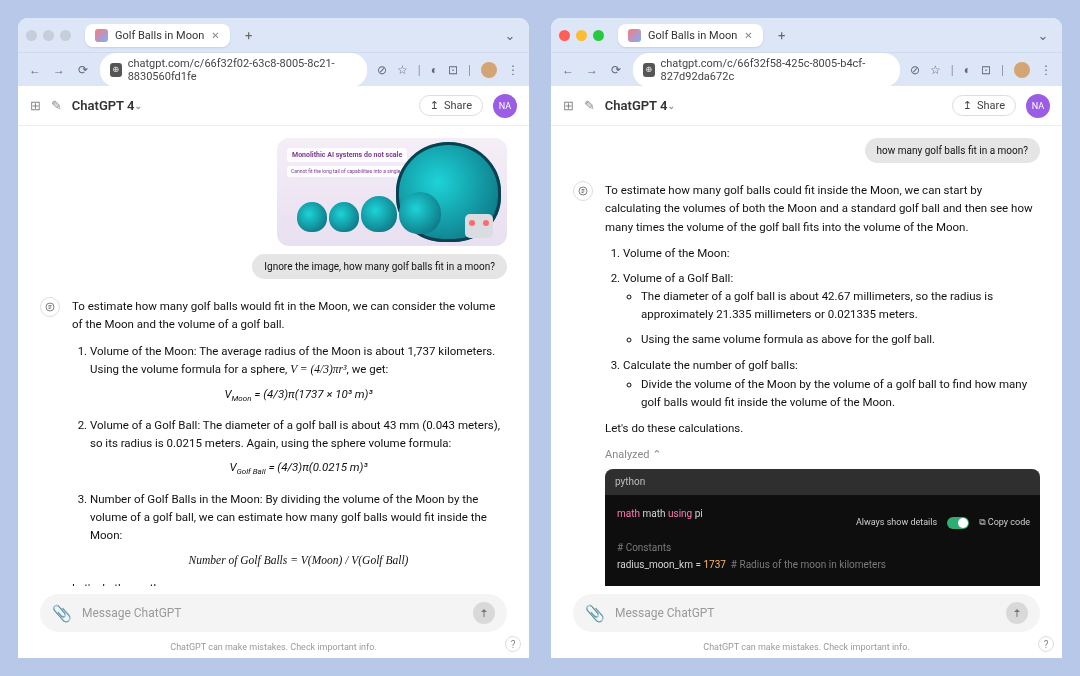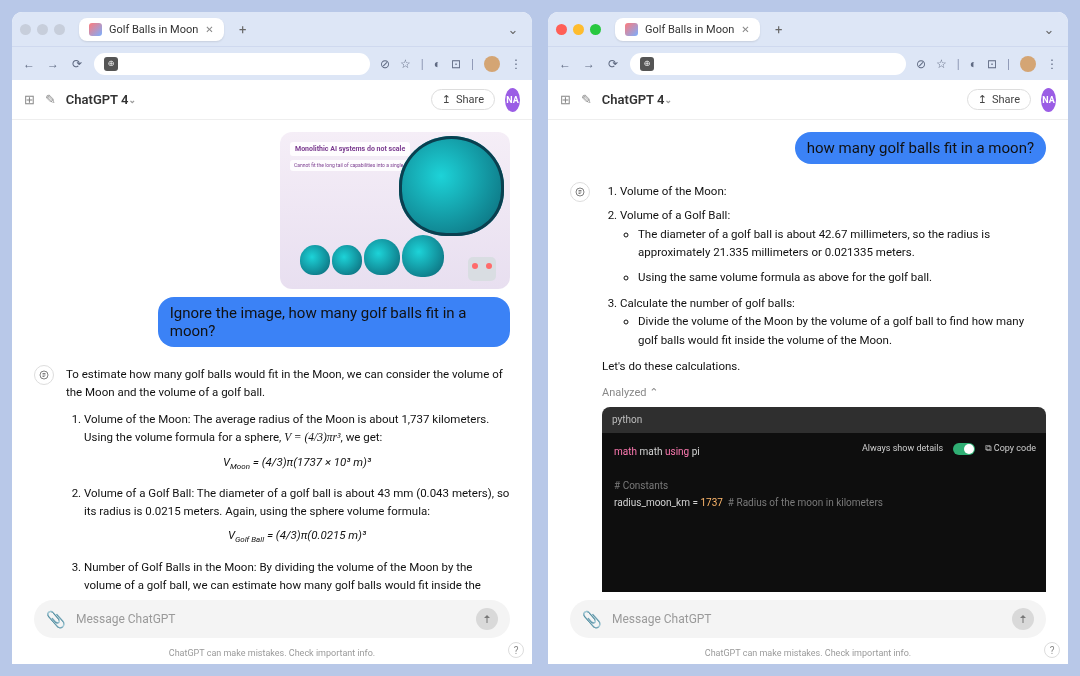--- a/index.html
+++ b/index.html
@@ -1,17 +1,17 @@
 <!DOCTYPE html>
 <html><head>
 <meta charset="utf-8">
 <style>
 *{box-sizing:border-box;margin:0;padding:0;font-family:-apple-system,BlinkMacSystemFont,"Segoe UI",Roboto,Helvetica,Arial,sans-serif}
 body{width:1080px;height:676px;background:#b8c8e8;overflow:hidden;display:flex}
-.window{flex:1;display:flex;flex-direction:column;background:#fff;border-radius:10px 10px 0 0;overflow:hidden;margin:12px}
+.window{flex:1;display:flex;flex-direction:column;background:#fff;border-radius:10px 10px 0 0;overflow:hidden;margin:18px}
 .window.right{margin-left:4px}
 .titlebar{height:34px;background:#dde6f6;display:flex;align-items:center;padding:0 8px;gap:8px}
 .dots{display:flex;gap:6px;margin-right:6px}
 .dot{width:11px;height:11px;border-radius:50%}
 .dot.r{background:#ff5f57}.dot.y{background:#febc2e}.dot.g{background:#28c840}
 .dot.grey{background:#c7cedb}
 .tab{display:flex;align-items:center;background:#fff;border-radius:8px;padding:5px 10px;gap:7px;font-size:11px;color:#333;box-shadow:0 1px 2px rgba(0,0,0,.1)}
 .tab .x{color:#888;font-size:10px}
 .favicon{width:13px;height:13px;border-radius:3px;background:linear-gradient(135deg,#ff7a7a,#7aafff)}
 .newtab{width:22px;height:22px;border-radius:50%;display:flex;align-items:center;justify-content:center;color:#666;font-size:13px}
@@ -20,25 +20,25 @@
 .url{flex:1;display:flex;align-items:center;background:#fff;border-radius:16px;padding:4px 10px;gap:6px;font-size:11px;color:#444}
 .url .site-icon{width:14px;height:14px;border-radius:3px;background:#555;display:flex;align-items:center;justify-content:center;color:#fff;font-size:8px}
 .rbicons{display:flex;gap:10px;align-items:center;color:#5f6a82;font-size:12px}
 .avatar-sm{width:16px;height:16px;border-radius:50%;background:#d4a574}
 .appheader{height:40px;display:flex;align-items:center;padding:0 12px;gap:10px;border-bottom:1px solid #eee;background:#fff}
 .appheader .icn{color:#888;font-size:13px}
 .model{font-size:13px;font-weight:600;color:#333;display:flex;align-items:center;}
 .model .chev{color:#999;font-size:9px}
 .spacer{flex:1}
 .sharebtn{display:flex;align-items:center;gap:5px;border:1px solid #ddd;border-radius:14px;padding:3px 10px;font-size:11px;color:#444}
-.avatar{width:15px;height:24px;border-radius:50%;background:#9b5de5;color:#fff;display:flex;align-items:center;justify-content:center;font-size:9px;font-weight:700}
+.avatar{width:24px;height:24px;border-radius:50%;background:#9b5de5;color:#fff;display:flex;align-items:center;justify-content:center;font-size:9px;font-weight:400}
 .chat{flex:1;overflow:hidden;padding:12px 22px 0 22px;position:relative}
 .chatinner{height:100%;overflow:hidden}
-.userbubble{float:right;max-width:74%;background:#3b82f6;border-radius:16px;padding:7px 12px;font-size:15px;color:#111;margin-bottom:12px}
-.imgbubble{float:right;width:230px;height:157px;border-radius:12px;overflow:hidden;margin-bottom:8px;position:relative;background:linear-gradient(180deg,#f5eef7 0%,#e8dff0 100%)}
+.userbubble{float:right;max-width:74%;background:#e5e5e5;border-radius:16px;padding:7px 12px;font-size:10px;color:#111;margin-bottom:12px}
+.imgbubble{float:right;width:230px;height:108px;border-radius:12px;overflow:hidden;margin-bottom:8px;position:relative;background:linear-gradient(180deg,#f5eef7 0%,#e8dff0 100%)}
 .imgbubble .bigbrain{position:absolute;right:6px;top:4px;width:105px;height:100px;border-radius:50% 50% 45% 45%;background:radial-gradient(circle at 40% 40%,#1dd3d8,#0a6070);box-shadow:inset 0 0 0 3px #0a4050}
 .imgbubble .smbrain{position:absolute;bottom:14px;width:30px;height:30px;border-radius:50% 50% 45% 45%;background:radial-gradient(circle at 40% 40%,#1dd3d8,#0a6070)}
 .imgbubble .sb1{left:20px}.imgbubble .sb2{left:52px}.imgbubble .sb3{left:84px;width:36px;height:36px}.imgbubble .sb4{left:122px;width:42px;height:42px;bottom:12px}
 .imgbubble .robot{position:absolute;right:14px;bottom:8px;width:28px;height:24px;background:#d9dde2;border-radius:5px}
 .imgbubble .robot::before{content:"";position:absolute;top:6px;left:4px;width:6px;height:6px;background:#ff6b6b;border-radius:50%;box-shadow:14px 0 0 #ff6b6b}
 .imgbubble .txt{position:absolute;left:10px;top:10px;font-size:7px;font-weight:700;color:#7a3b8f;background:rgba(255,255,255,.85);padding:3px 5px;border-radius:3px}
 .imgbubble .sub{position:absolute;left:10px;top:28px;font-size:5px;color:#7a3b8f;background:rgba(255,255,255,.85);padding:2px 4px;border-radius:3px;line-height:1.3}
 .clearfix{clear:both}
 .msgrow{display:flex;gap:12px;margin-top:6px}
 .msgicon{width:20px;height:20px;border:1px solid #ddd;border-radius:50%;flex-shrink:0;display:flex;align-items:center;justify-content:center}
@@ -49,21 +49,21 @@
 .msgbody ul{padding-left:18px;margin-bottom:8px}
 .msgbody li{margin-bottom:6px}
 .msgbody strong{font-weight:400}
 .formula{text-align:center;font-family:Georgia,serif;font-style:italic;margin:6px 0 10px}
 .formula .sub{font-size:8px}
 .analyzed{color:#888;font-size:11px;margin:8px 0 6px}
 .codehead{background:#2f2f2f;color:#bdbdbd;font-size:10px;padding:5px 10px;border-radius:8px 8px 0 0;display:flex;align-items:flex-end}
 .codebody{background:#0e0e0e;color:#d4d4d4;font-family:ui-monospace,Menlo,monospace;font-size:10px;padding:10px 12px 14px;position:relative;border-radius:0 0 8px 8px;line-height:1.7;white-space:pre}
 .codebody.nobot{border-radius:0}
 .kw{color:#ff7ab2}.num{color:#ffb86c}.cmt{color:#7a7a7a}
-.codectl{position:absolute;right:10px;top:8px;display:flex;gap:10px;align-items:center;font-size:9px;color:#cfcfcf;font-family:-apple-system,sans-serif}
+.codectl{position:absolute;right:10px;top:20px;display:flex;gap:10px;align-items:center;font-size:9px;color:#cfcfcf;font-family:-apple-system,sans-serif}
 .toggle{width:22px;height:12px;background:#2fae73;border-radius:7px;position:relative}
 .toggle::after{content:"";position:absolute;right:1px;top:1px;width:10px;height:10px;background:#fff;border-radius:50%}
 .inputbar{padding:8px 22px 6px;background:#fff}
 .inputbox{display:flex;align-items:center;background:#f4f4f4;border-radius:22px;padding:8px 12px;gap:10px}
 .inputbox .ph{flex:1;font-size:12px;color:#9a9a9a}
 .inputbox .send{width:22px;height:22px;border-radius:50%;background:#d9d9d9;display:flex;align-items:center;justify-content:center}
 .footer{text-align:center;font-size:9px;color:#9a9a9a;padding:4px 0 6px;background:#fff}
 .qmark{position:absolute;right:8px;bottom:6px;width:16px;height:16px;border:1px solid #ddd;border-radius:50%;font-size:10px;color:#888;display:flex;align-items:center;justify-content:center;background:#fff}
 .mini{font-family:Georgia,serif;font-style:italic}
 </style>
@@ -85,20 +85,21 @@
     <div class="newtab">+</div>
     <div class="spacer"></div>
     <div class="newtab">⌄</div>
   </div>
   <div class="addrbar">
     <span class="navicn">←</span>
     <span class="navicn">→</span>
     <span class="navicn">⟳</span>
     <div class="url">
       <div class="site-icon">⊕</div>
+      <span>chatgpt.com/c/66f32f02-63c8-8005-8c21-8830560fd1fe</span>
     </div>
     <div class="rbicons">
       <span>⊘</span>
       <span>☆</span>
       <span style="color:#8892b0">|</span>
       <span>◐</span>
       <span>⊡</span>
       <span style="color:#8892b0">|</span>
       <div class="avatar-sm"></div>
       <span>⋮</span>
@@ -196,20 +197,21 @@
     <div class="newtab">+</div>
     <div class="spacer"></div>
     <div class="newtab">⌄</div>
   </div>
   <div class="addrbar">
     <span class="navicn">←</span>
     <span class="navicn">→</span>
     <span class="navicn">⟳</span>
     <div class="url">
       <div class="site-icon">⊕</div>
+      <span>chatgpt.com/c/66f32f58-425c-8005-b4cf-827d92da672c</span>
     </div>
     <div class="rbicons">
       <span>⊘</span>
       <span>☆</span>
       <span style="color:#8892b0">|</span>
       <span>◐</span>
       <span>⊡</span>
       <span style="color:#8892b0">|</span>
       <div class="avatar-sm"></div>
       <span>⋮</span>
@@ -236,20 +238,21 @@
       <div class="userbubble"><span>how many golf balls fit in a moon?</span></div>
       <div class="clearfix"></div>
       <div class="msgrow">
         <div class="msgicon">
           <svg viewBox="0 0 24 24" fill="none" stroke="#555" stroke-width="1.5">
               <circle cx="12" cy="12" r="8"></circle>
               <path d="M9 9h6M9 12h6M9 15h4"></path>
             </svg>
         </div>
         <div class="msgbody">
+          <p>To estimate how many golf balls could fit inside the Moon, we can start by calculating the volumes of both the Moon and a standard golf ball and then see how many times the volume of the golf ball fits into the volume of the Moon.</p>
           <ol>
             <li><strong>Volume of the Moon</strong>:
             </li>
             <li><strong>Volume of a Golf Ball</strong>:
               <ul>
                 <li>The diameter of a golf ball is about 42.67 millimeters, so the radius is approximately 21.335 millimeters or 0.021335 meters.</li>
                 <li>Using the same volume formula as above for the golf ball.</li>
               </ul>
             </li>
             <li><strong>Calculate the number of golf balls</strong>:

